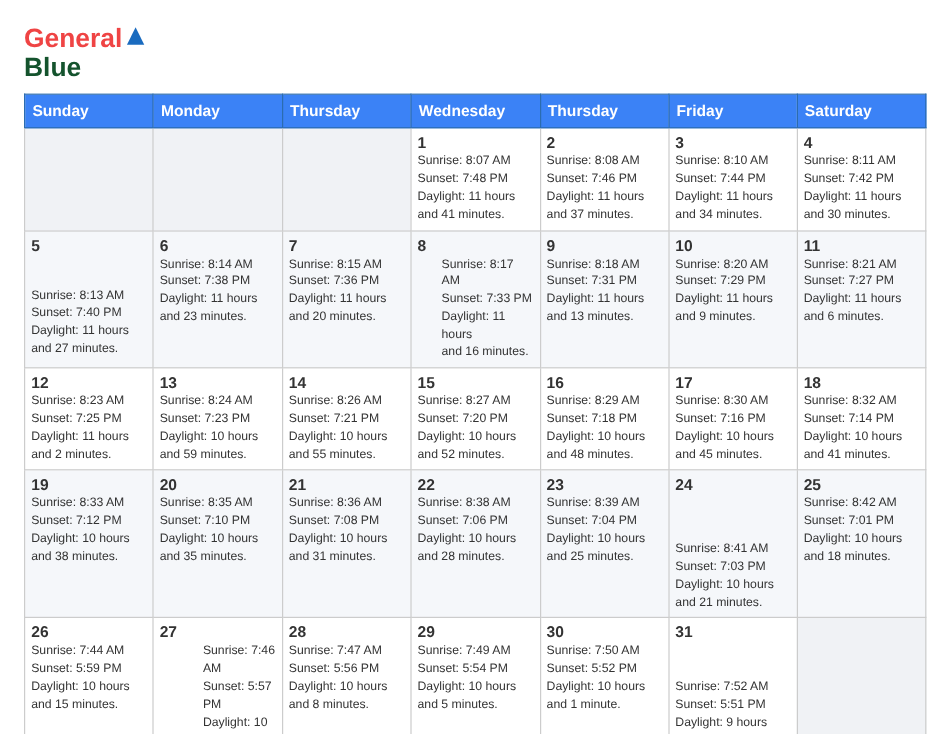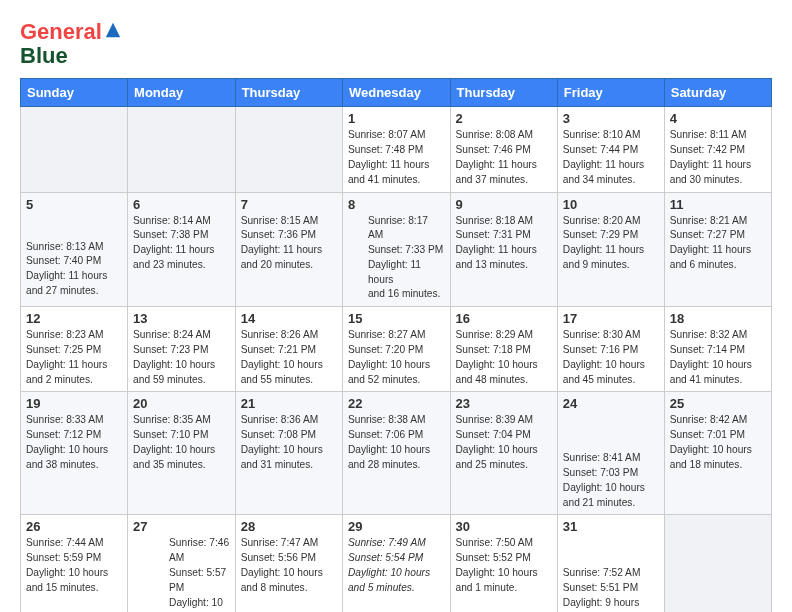--- a/index.html
+++ b/index.html
@@ -324,21 +324,21 @@
         </td>
         <td>
           <span class="day-num">28</span>
           <div class="day-info" style="white-space: pre-line;">Sunrise: 7:47 AM
 Sunset: 5:56 PM
 Daylight: 10 hours
 and 8 minutes.</div>
         </td>
         <td>
           <span class="day-num">29</span>
-          <div class="day-info" style="white-space: pre-line; font-style: italic;">Sunrise: 7:49 AM
+          <div class="day-info" style="white-space: pre-line;">Sunrise: 7:49 AM
 Sunset: 5:54 PM
 Daylight: 10 hours
 and 5 minutes.</div>
         </td>
         <td>
           <span class="day-num">30</span>
           <div class="day-info" style="white-space: pre-line;">Sunrise: 7:50 AM
 Sunset: 5:52 PM
 Daylight: 10 hours
 and 1 minute.</div>

